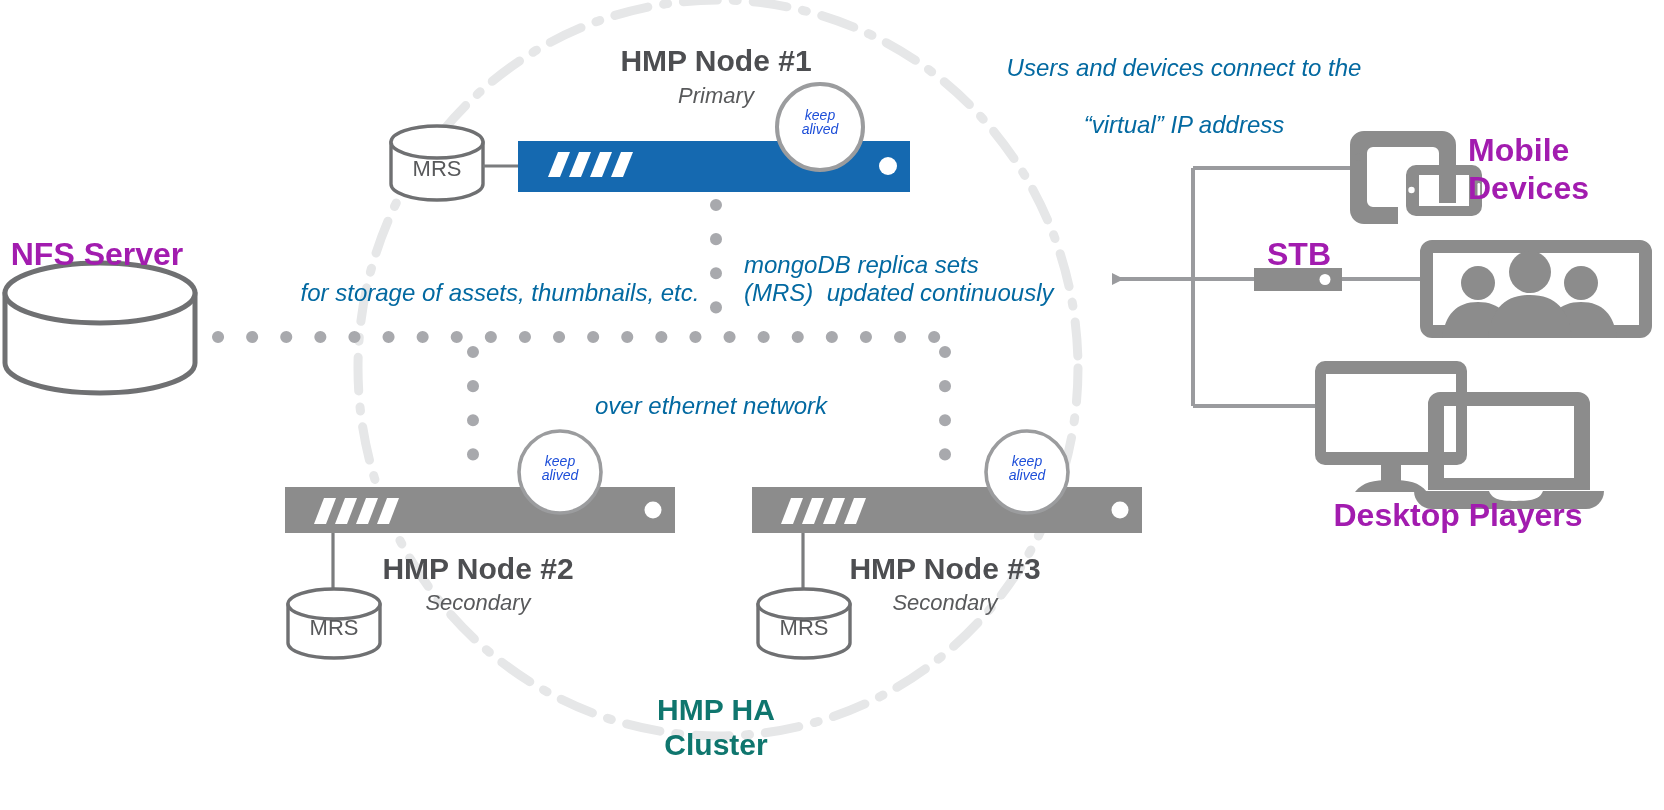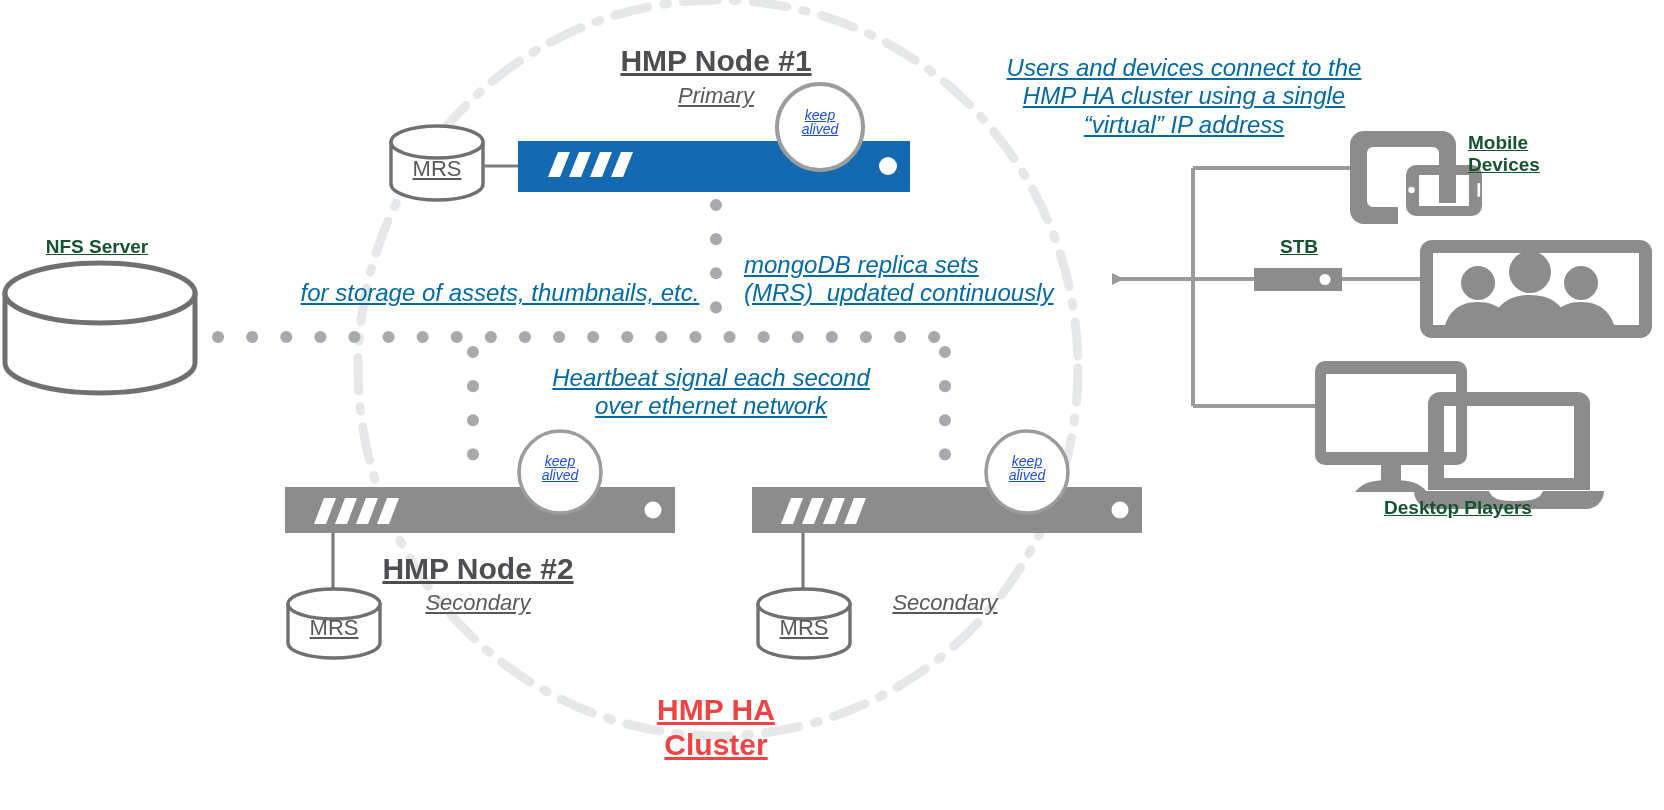--- a/index.html
+++ b/index.html
@@ -20,31 +20,30 @@
     left:0; top:0;
     width:1664px;
     height:810px;
   }
   
   .lbl{
     position:absolute;
     white-space:pre;
     line-height:1.18;
     color:#58595b;
-    text-decoration:underline;
   }
   .ctr{text-align:center; transform:translateX(-50%);}
 
   .node-title{font-size:30px; font-weight:bold; color:#4d4e51;}
   .node-sub{font-size:22px; font-style:italic; color:#58595b;}
   .annot{font-size:24px; font-style:italic; color:#0369a1;}
-  .devlabel{font-size:19px; font-weight:bold; color:#14532d;}
+  .devlabel{font-size:32px; font-weight:bold; color:#a21caf;}
   .cyl-text{font-size:22px; color:#58595b;}
   .ka-text{font-size:14px; font-style:italic; color:#1d4ed8; line-height:1.02;}
-  .cluster-title{font-size:30px; font-weight:bold; color:#ef4444;}
+  .cluster-title{font-size:30px; font-weight:bold; color:#0f766e;}
 </style>
 </head>
 <body>
 
 <div id="stage">
 
   <svg id="art" viewBox="0 0 1664 810">
     <defs>
       <marker id="arrowLeft" markerWidth="14" markerHeight="14" refX="12" refY="6" orient="auto" markerUnits="userSpaceOnUse">
         <path d="M12,0 L12,12 L0,6 Z" fill="#9a9b9e"></path>
@@ -206,31 +205,32 @@
   <div class="lbl node-title ctr" style="left:716px; top:43px;">HMP Node #1</div>
   <div class="lbl node-sub ctr" style="left:716px; top:83px;">Primary</div>
   <div class="lbl cyl-text ctr" style="left:437px; top:156px;">MRS</div>
   <div class="lbl ka-text ctr" style="left:820px; top:108px;"><span>keep</span><br><span>alived</span></div>
 
   <div class="lbl node-title ctr" style="left:478px; top:551px;">HMP Node #2</div>
   <div class="lbl node-sub ctr" style="left:478px; top:590px;">Secondary</div>
   <div class="lbl cyl-text ctr" style="left:334px; top:615px;">MRS</div>
   <div class="lbl ka-text ctr" style="left:560px; top:454px;"><span>keep</span><br><span>alived</span></div>
 
+  <div class="lbl node-title ctr" style="left:945px; top:551px;">HMP Node #3</div>
   <div class="lbl node-sub ctr" style="left:945px; top:590px;">Secondary</div>
   <div class="lbl cyl-text ctr" style="left:804px; top:615px;">MRS</div>
   <div class="lbl ka-text ctr" style="left:1027px; top:454px;"><span>keep</span><br><span>alived</span></div>
 
   <div class="lbl annot ctr" style="left:500px; top:251px;"><br><span>for storage of assets, thumbnails, etc.</span></div>
 
   <div class="lbl annot" style="left:744px; top:251px;"><span>mongoDB replica sets</span><br><span>(MRS)  updated continuously</span></div>
 
-  <div class="lbl annot ctr" style="left:711px; top:364px;"><span>Heartbeat signal each second</span><br><span>over ethernet network</span></div>
-
-  <div class="lbl annot ctr" style="left:1184px; top:54px;"><span>Users and devices connect to the</span><br><span>HMP HA cluster using a single</span><br><span>“virtual” IP address</span></div>
+  <div class="lbl annot ctr" style="left:711px; top:364px;"><br><span>over ethernet network</span></div>
+
+  <div class="lbl annot ctr" style="left:1184px; top:54px;"><span>Users and devices connect to the</span><br><br><span>“virtual” IP address</span></div>
 
   <div class="lbl devlabel" style="left:1468px; top:132px;"><span>Mobile</span><br><span>Devices</span></div>
 
   <div class="lbl devlabel ctr" style="left:1299px; top:236px;text-align:right;">STB</div>
 
   <div class="lbl devlabel ctr" style="left:1458px; top:497px;">Desktop Players</div>
 
   <div class="lbl cluster-title ctr" style="left:716px; top:692px;"><span>HMP HA</span><br><span>Cluster</span></div>
 
 </div>

